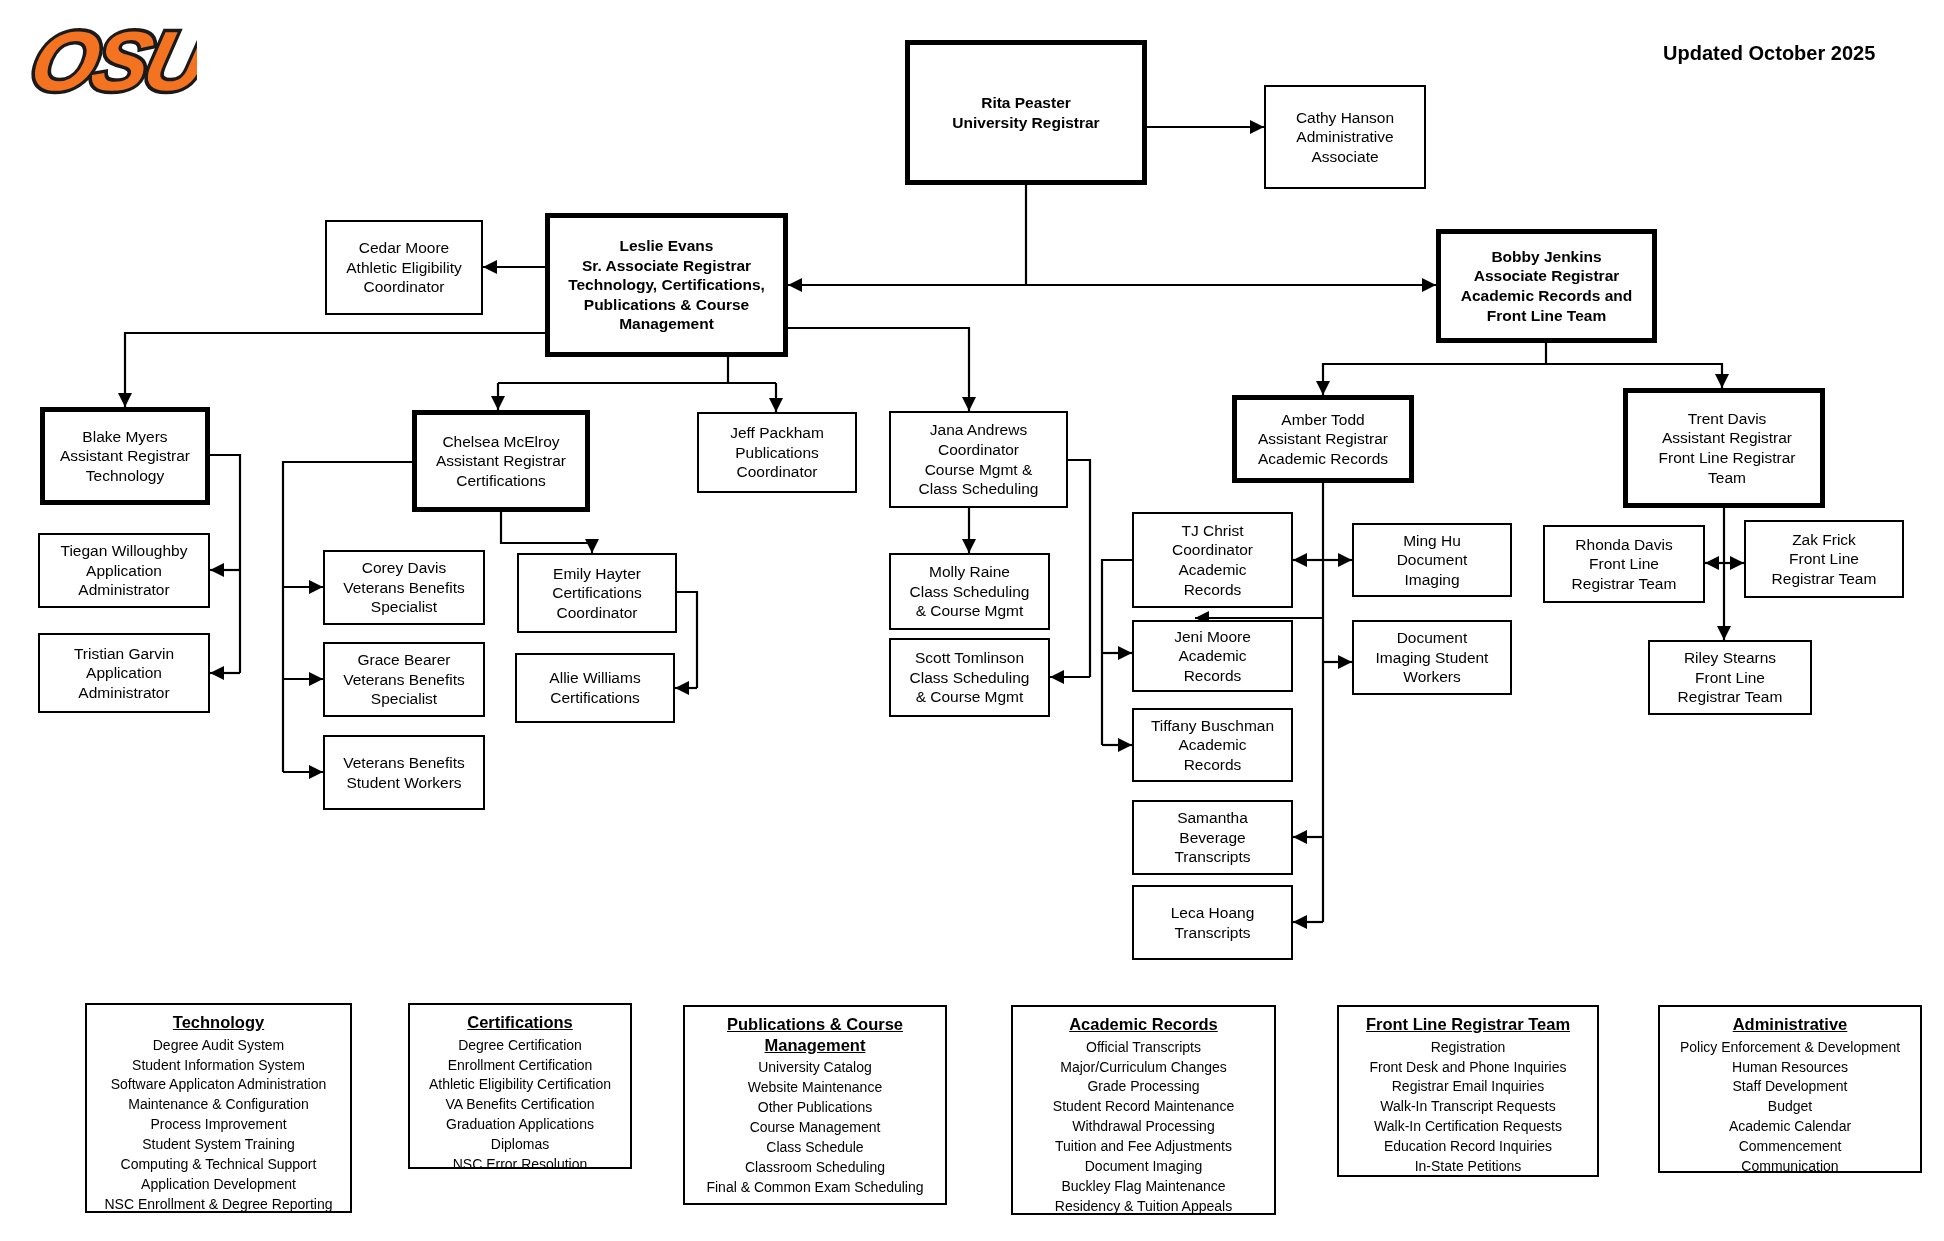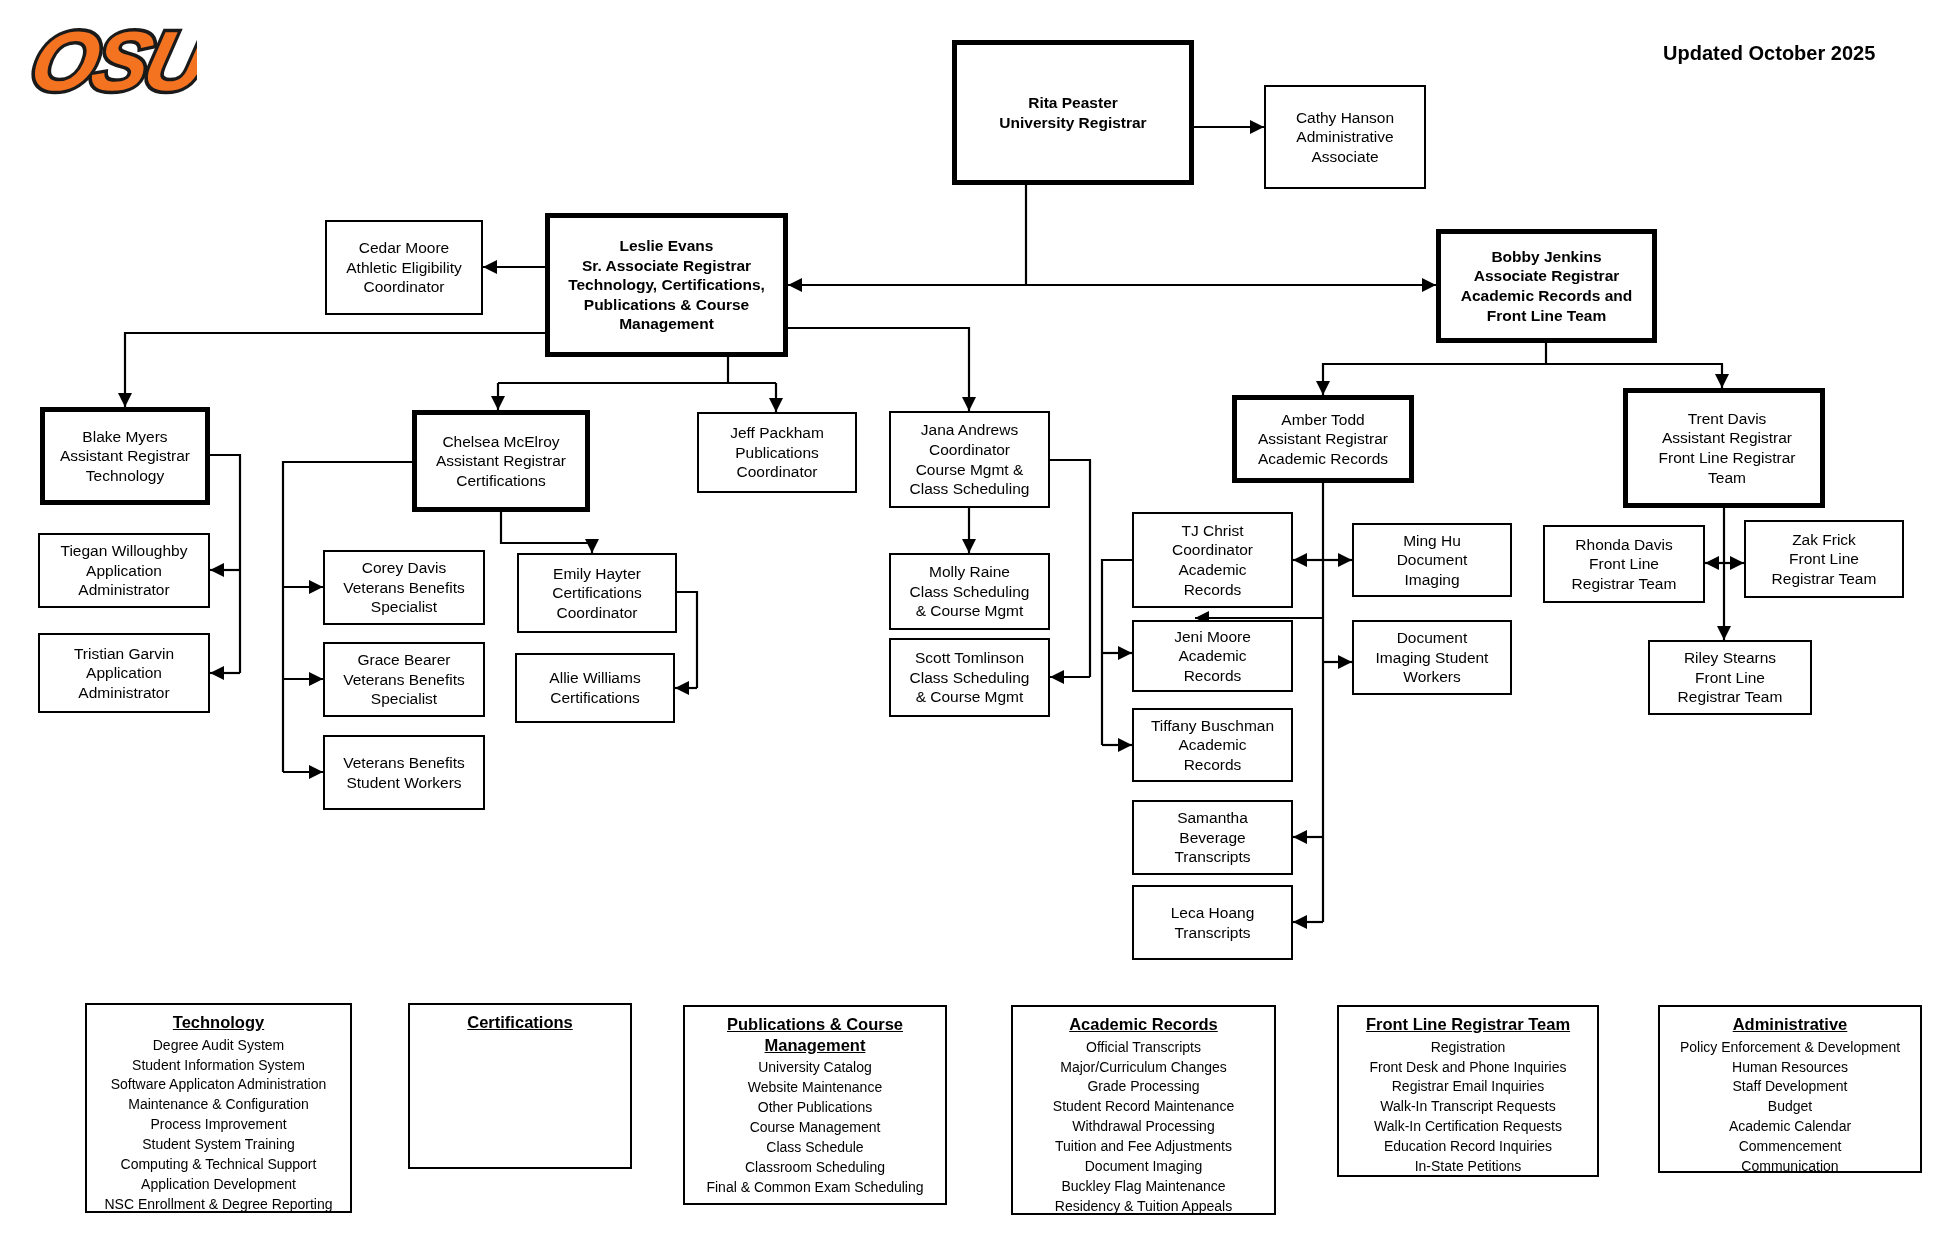--- a/index.html
+++ b/index.html
@@ -82,21 +82,21 @@
     <path class="ln" marker-end="url(#ah)" d="M1323 662 L1352 662"></path>
     <path class="ln" marker-end="url(#ah)" d="M1323 837 L1293 837"></path>
     <path class="ln" marker-end="url(#ah)" d="M1323 922 L1293 922"></path>
     <path class="ln" marker-end="url(#ah)" d="M1102 653 L1132 653"></path>
     <path class="ln" marker-end="url(#ah)" d="M1102 745 L1132 745"></path>
     <path class="ln" marker-end="url(#ah)" d="M1724 508 L1724 640"></path>
     <path class="ln" marker-end="url(#ah)" d="M1724 563 L1705 563"></path>
     <path class="ln" marker-end="url(#ah)" d="M1724 563 L1744 563"></path>
   </svg>
 
-  <div class="node thick bold" style="left:905px;top:40px;width:242px;height:145px;margin-left:47px;">Rita Peaster
+  <div class="node thick bold" style="left:905px;top:40px;width:242px;height:145px;">Rita Peaster
 University Registrar</div>
   <div class="node" style="left:1264px;top:85px;width:162px;height:104px;">Cathy Hanson
 Administrative
 Associate</div>
   <div class="node thick bold" style="left:545px;top:213px;width:243px;height:144px;">Leslie Evans
 Sr. Associate Registrar
 Technology, Certifications,
 Publications &amp; Course
 Management</div>
   <div class="node" style="left:325px;top:220px;width:158px;height:95px;">Cedar Moore
@@ -130,21 +130,21 @@
 Student Workers</div>
   <div class="node" style="left:517px;top:553px;width:160px;height:80px;">Emily Hayter
 Certifications
 Coordinator</div>
   <div class="node" style="left:515px;top:653px;width:160px;height:70px;">Allie Williams
 Certifications</div>
 
   <div class="node" style="left:697px;top:412px;width:160px;height:81px;">Jeff Packham
 Publications
 Coordinator</div>
-  <div class="node" style="left:889px;top:411px;width:161px;height:97px;">Jana Andrews
+  <div class="node" style="left:889px;top:411px;width:179px;height:97px;">Jana Andrews
 Coordinator
 Course Mgmt &amp;
 Class Scheduling</div>
   <div class="node" style="left:889px;top:553px;width:161px;height:77px;">Molly Raine
 Class Scheduling
 &amp; Course Mgmt</div>
   <div class="node" style="left:889px;top:638px;width:161px;height:79px;">Scott Tomlinson
 Class Scheduling
 &amp; Course Mgmt</div>
 
@@ -196,20 +196,29 @@
         <div class="dept-item">Maintenance &amp; Configuration</div>
         <div class="dept-item">Process Improvement</div>
         <div class="dept-item">Student System Training</div>
         <div class="dept-item">Computing &amp; Technical Support</div>
         <div class="dept-item">Application Development</div>
         <div class="dept-item">NSC Enrollment &amp; Degree Reporting</div>
       </div>
   </div>
   <div class="dept" style="left:408px;top:1003px;width:224px;height:166px;">
     <div class="dept-title">Certifications</div>
+    <div>
+        <div class="dept-item">Degree Certification</div>
+        <div class="dept-item">Enrollment Certification</div>
+        <div class="dept-item">Athletic Eligibility Certification</div>
+        <div class="dept-item">VA Benefits Certification</div>
+        <div class="dept-item">Graduation Applications</div>
+        <div class="dept-item">Diplomas</div>
+        <div class="dept-item">NSC Error Resolution</div>
+      </div>
   </div>
   <div class="dept" style="left:683px;top:1005px;width:264px;height:200px;">
     <div class="dept-title" style="max-width:215px;margin-left:auto;margin-right:auto;">Publications &amp; Course Management</div>
     <div>
         <div class="dept-item">University Catalog</div>
         <div class="dept-item">Website Maintenance</div>
         <div class="dept-item">Other Publications</div>
         <div class="dept-item">Course Management</div>
         <div class="dept-item">Class Schedule</div>
         <div class="dept-item">Classroom Scheduling</div>

